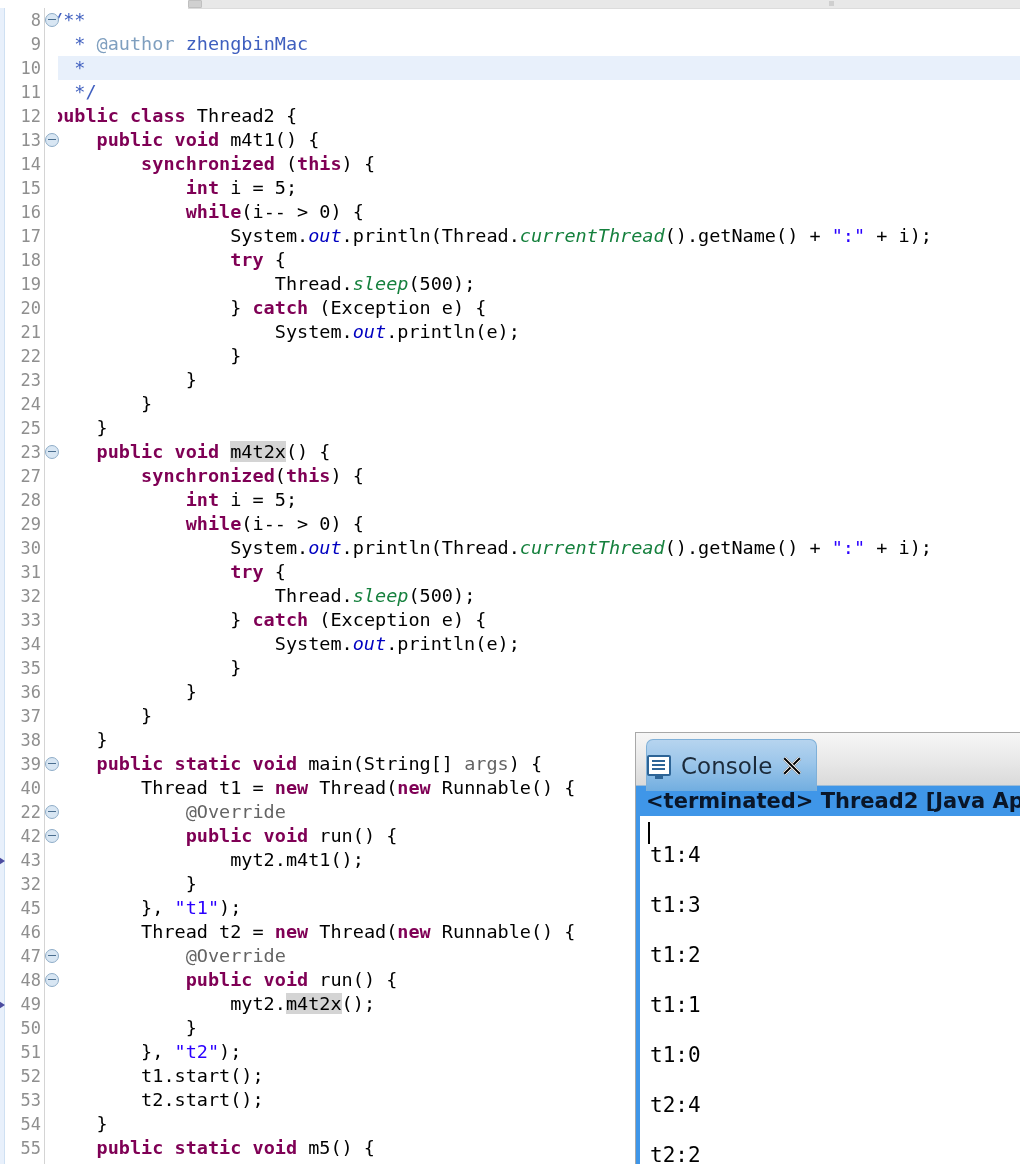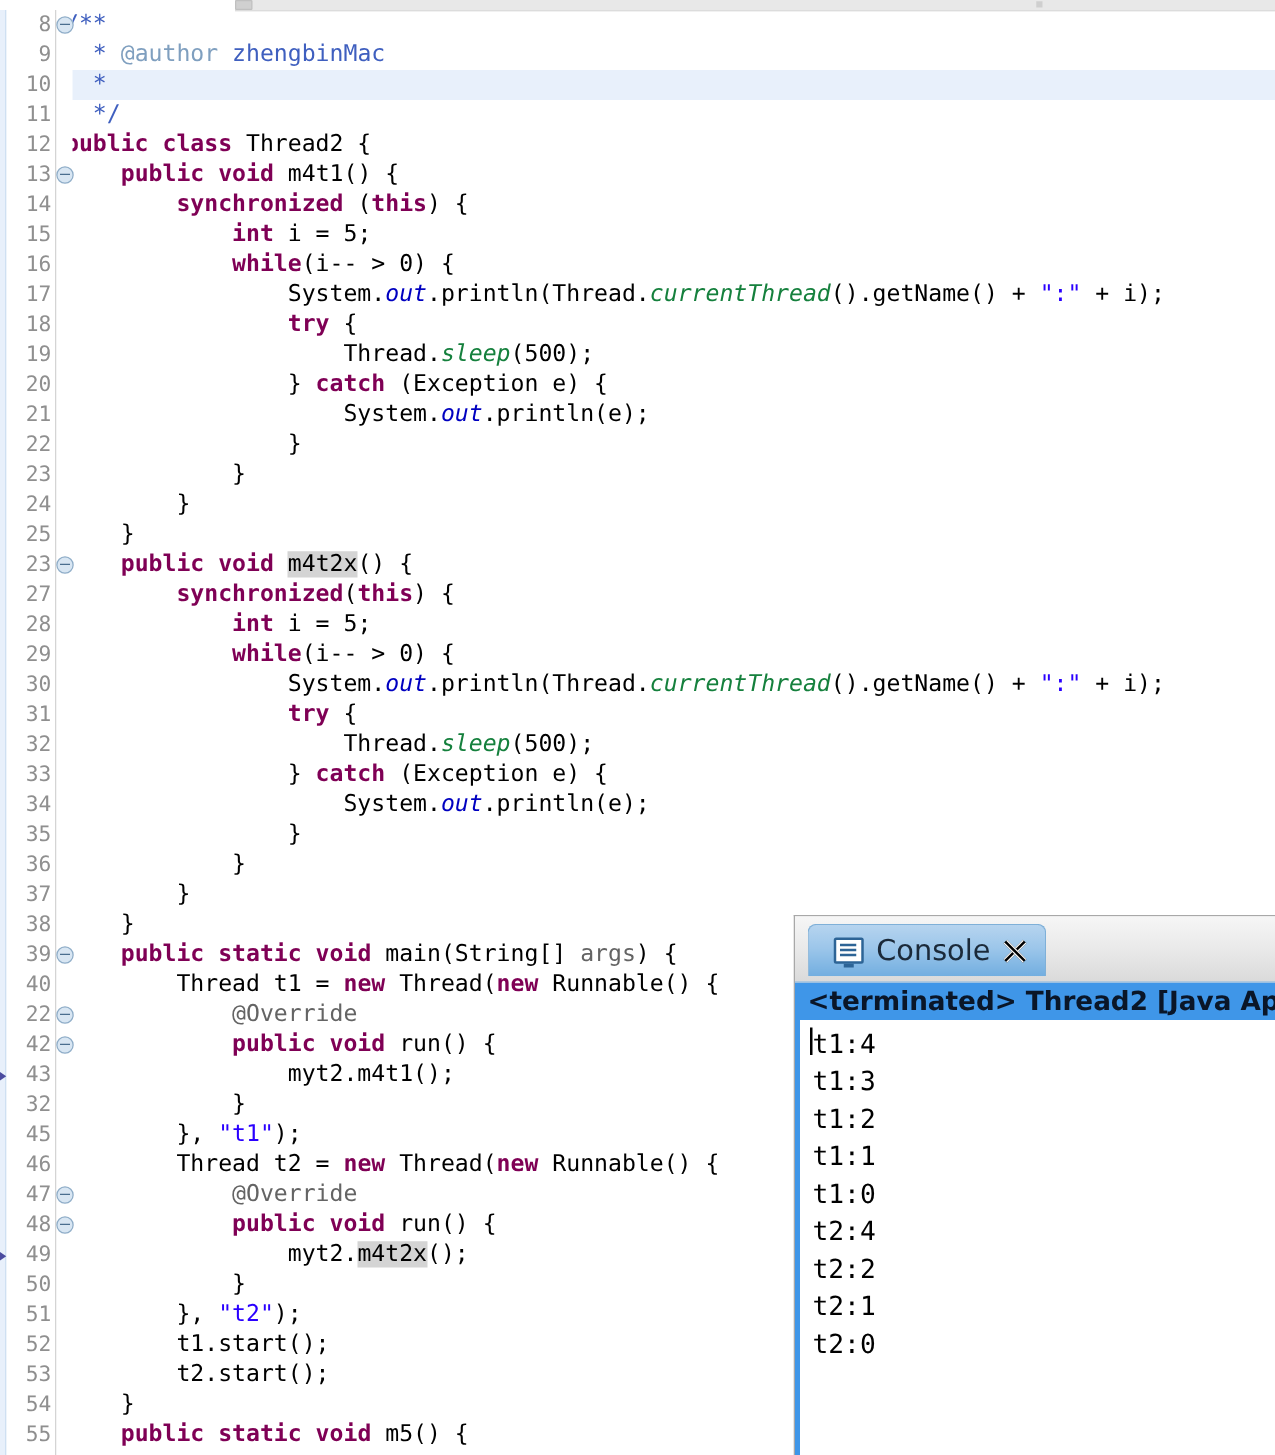--- a/index.html
+++ b/index.html
@@ -172,22 +172,22 @@
   }
   #console-tabbar {
     position: relative;
     height: 52px;
     background: linear-gradient(to bottom, #f6f6f6 0%, #e8e8e8 55%, #dadada 100%);
     border-bottom: 1px solid #9bbcd8;
   }
   #console-tab {
     position: absolute;
     left: 10px; top: 6px;
-    height: 42px;
-    padding: 0 14px 0 20px;
+    height: 52px;
+    padding: 0 14px 0 0;
     background: linear-gradient(to bottom, #b6d4ef 0%, #9cc6ea 45%, #72aee0 100%);
     border: 1px solid #7fb0d8;
     border-bottom: none;
     border-radius: 7px 7px 0 0;
     display: flex;
     align-items: center;
     gap: 10px;
     box-sizing: border-box;
   }
   .tab-label {
@@ -258,20 +258,21 @@
     overflow: hidden;
   }
   .out-line {
     height: 30px;
     line-height: 30px;
     font-family: "DejaVu Sans Mono", "Liberation Mono", monospace;
     font-size: 21px;
     color: #000000;
     white-space: pre;
     position: relative;
+    margin-top: 20px;
   }
   .caret {
     position: absolute;
     left: 8px; top: 6px;
     width: 2px; height: 22px;
     background: #000;
     z-index: 3;
   }
 </style>
 </head>

